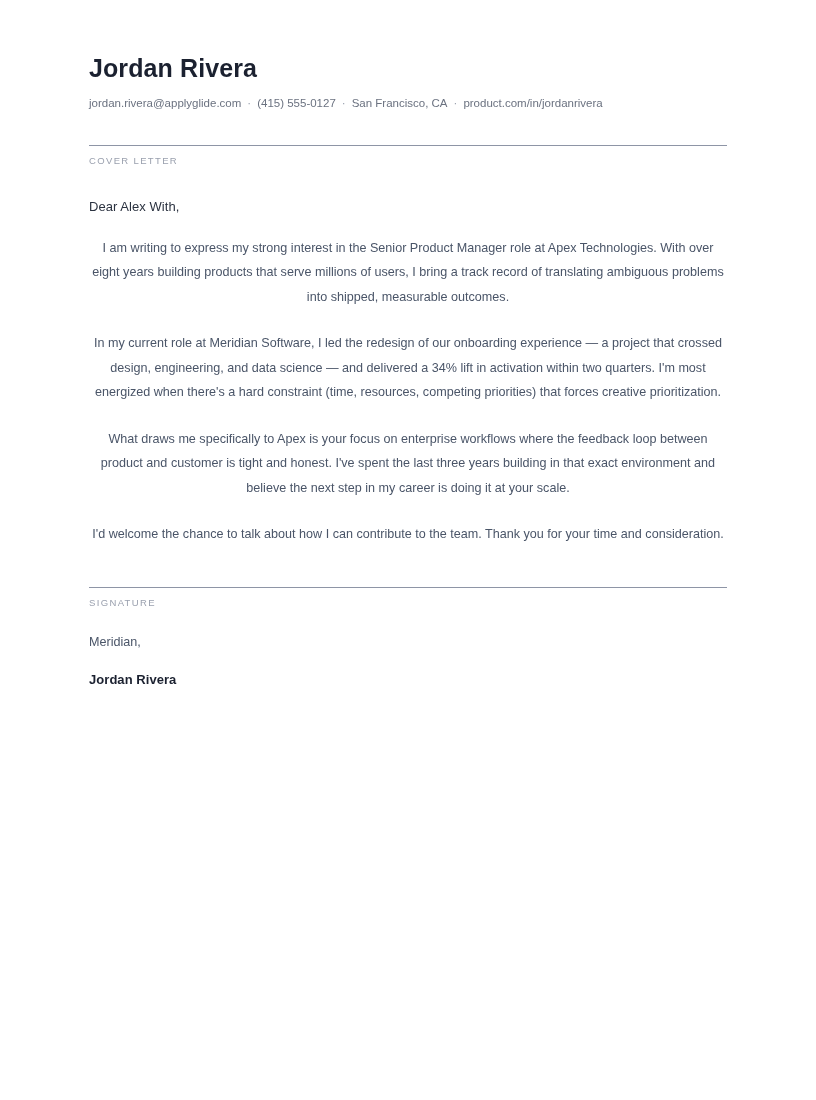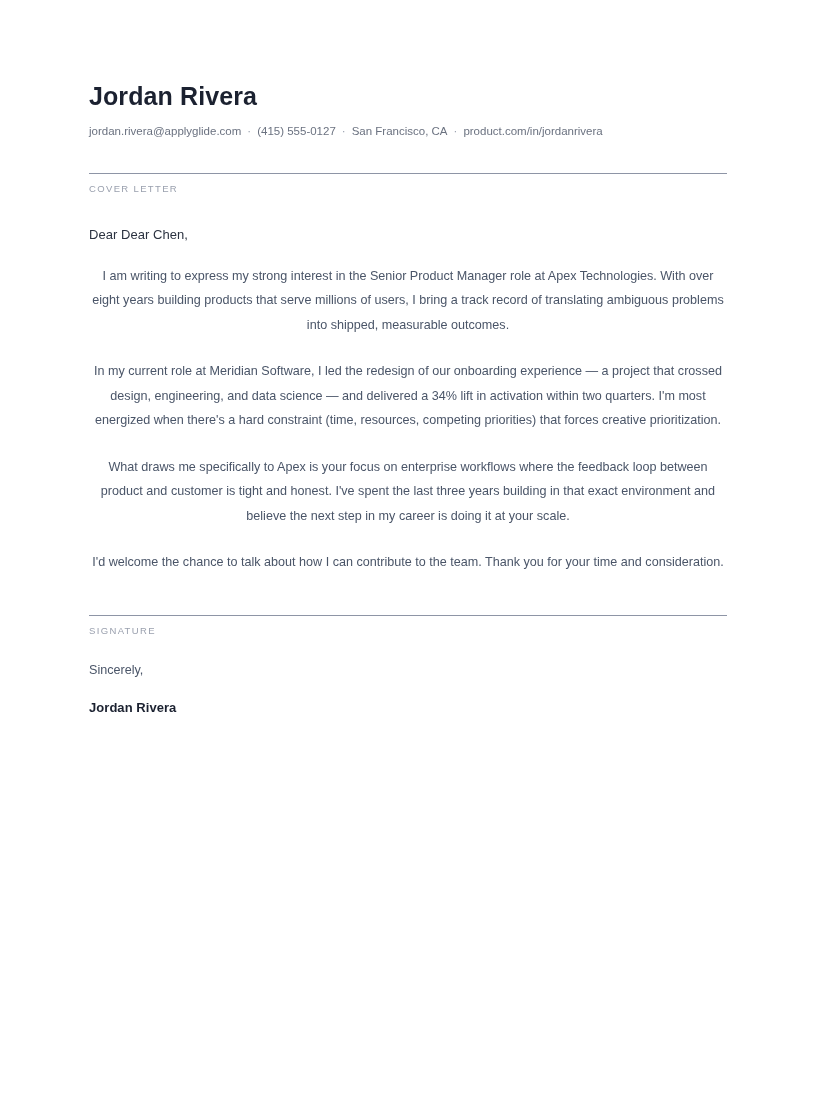--- a/index.html
+++ b/index.html
@@ -11,21 +11,21 @@
     width: 816px;
     height: 1100px;
     font-family: "Liberation Sans", sans-serif;
     -webkit-font-smoothing: antialiased;
   }
 
   .page {
     width: 816px;
     height: 1100px;
     box-sizing: border-box;
-    padding: 82px 89px 0 89px;
+    padding: 54px 89px 0 89px;
     background: #ffffff;
   }
 
   .letter {
     width: 638px;
   }
 
   
   .name-heading {
     font-size: 25px;
@@ -122,30 +122,30 @@
         <span class="contact-item">jordan.rivera@applyglide.com</span><span class="contact-sep">·</span><span class="contact-item">(415) 555-0127</span><span class="contact-sep">·</span><span class="contact-item">San Francisco, CA</span><span class="contact-sep">·</span><span class="contact-item">product.com/in/jordanrivera</span>
       </div>
     </div>
 
     <div class="section-head">
       <div class="rule"></div>
       <div class="section-label">COVER LETTER</div>
     </div>
 
 
-    <div class="salutation">Dear Dear Chen,</div>
+    <div class="salutation">Dear Alex With,</div>
 
     <div class="body-para">I am writing to express my strong interest in the Senior Product Manager role at Apex Technologies. With over eight years building products that serve millions of users, I bring a track record of translating ambiguous problems into shipped, measurable outcomes.</div>
     <div class="body-para">In my current role at Meridian Software, I led the redesign of our onboarding experience — a project that crossed design, engineering, and data science — and delivered a 34% lift in activation within two quarters. I'm most energized when there's a hard constraint (time, resources, competing priorities) that forces creative prioritization.</div>
     <div class="body-para">What draws me specifically to Apex is your focus on enterprise workflows where the feedback loop between product and customer is tight and honest. I've spent the last three years building in that exact environment and believe the next step in my career is doing it at your scale.</div>
     <div class="body-para">I'd welcome the chance to talk about how I can contribute to the team. Thank you for your time and consideration.</div>
 
     <div class="section-head signature-head">
       <div class="rule"></div>
       <div class="section-label">SIGNATURE</div>
     </div>
 
-    <div class="sign-off">Sincerely,</div>
+    <div class="sign-off">Meridian,</div>
 
     <div class="sign-name">Jordan Rivera</div>
 
   </div>
 </div>
 
 </body></html>

